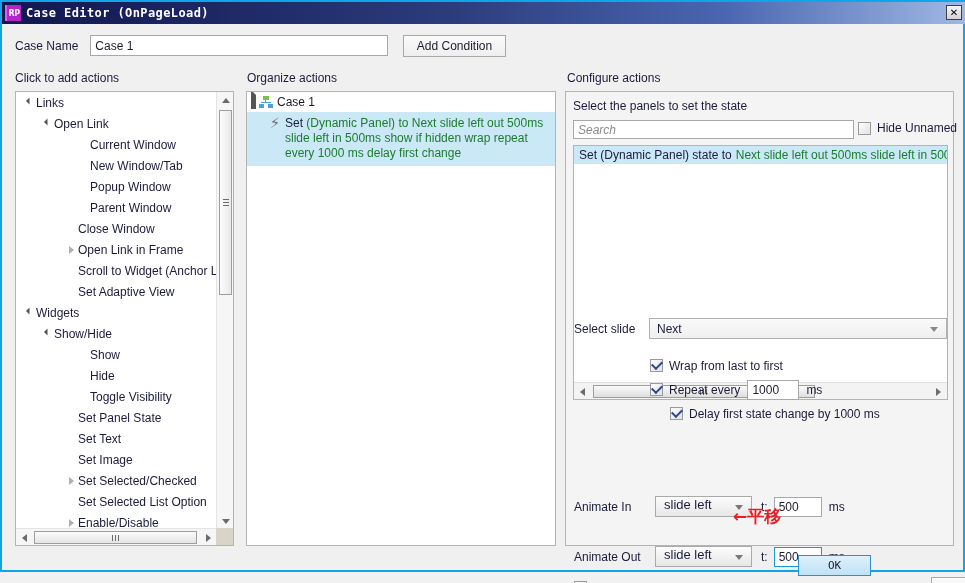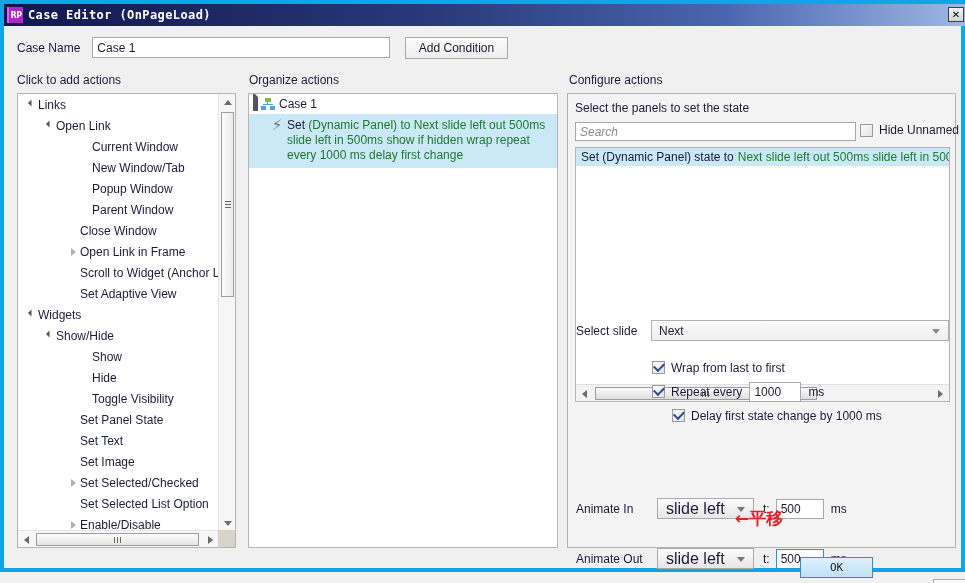--- a/index.html
+++ b/index.html
@@ -9,21 +9,21 @@
     overflow: hidden;
     font-family: "Liberation Sans", sans-serif;
     font-size: 12px;
     color: #1b1b2f;
     background: #f1f1f1;
   }
   #app {
     position: relative;
     width: 965px; height: 572px;
     background: #f0f0f0;
-    border: 4px solid #0ea5e9;
+    border: 2px solid #0ea5e9;
   }
 
   
   #titlebar {
     position: absolute; left: 0; top: 0;
     width: 963px; height: 22px;
     background: linear-gradient(to right, #11164f 0%, #2a3a7a 45%, #4a66b0 75%, #9fb8e4 100%);
     display: flex; align-items: center;
   }
   #titlebar .appicon {
@@ -365,23 +365,23 @@
   .unit { margin-left: 7px; font-size: 12px; color: #1b1b3a; }
 
   .anim-row { position: absolute; display: flex; align-items: center; height: 21px; }
   #anim-in-row  { left: 8px; top: 404px; }
   #anim-out-row { left: 8px; top: 454px; }
   .anim-lbl { width: 81px; font-size:12px; color:#1b1b3a; }
   .anim-select {
     width: 97px; height: 21px;
     background: linear-gradient(to bottom,#fcfcfc,#e7e7e7);
     border: 1px solid #aaaaaa;
-    display: flex; align-items: center;
+    display: flex; 
     padding-left: 8px;
-    font-size: 16px; color:#1b1b3a;
+    font-size: 13px; color:#1b1b3a;
     position: relative;
     cursor: pointer;
   }
   .anim-select .ddarrow {
     position:absolute; right:8px; top:8px;
     width:0;height:0;border-left:4px solid transparent;border-right:4px solid transparent;border-top:5px solid #777;
   }
   .t-lbl { margin-left: 9px; font-size: 12px; color:#1b1b3a; }
   .t-input {
     width: 48px; height: 20px;

